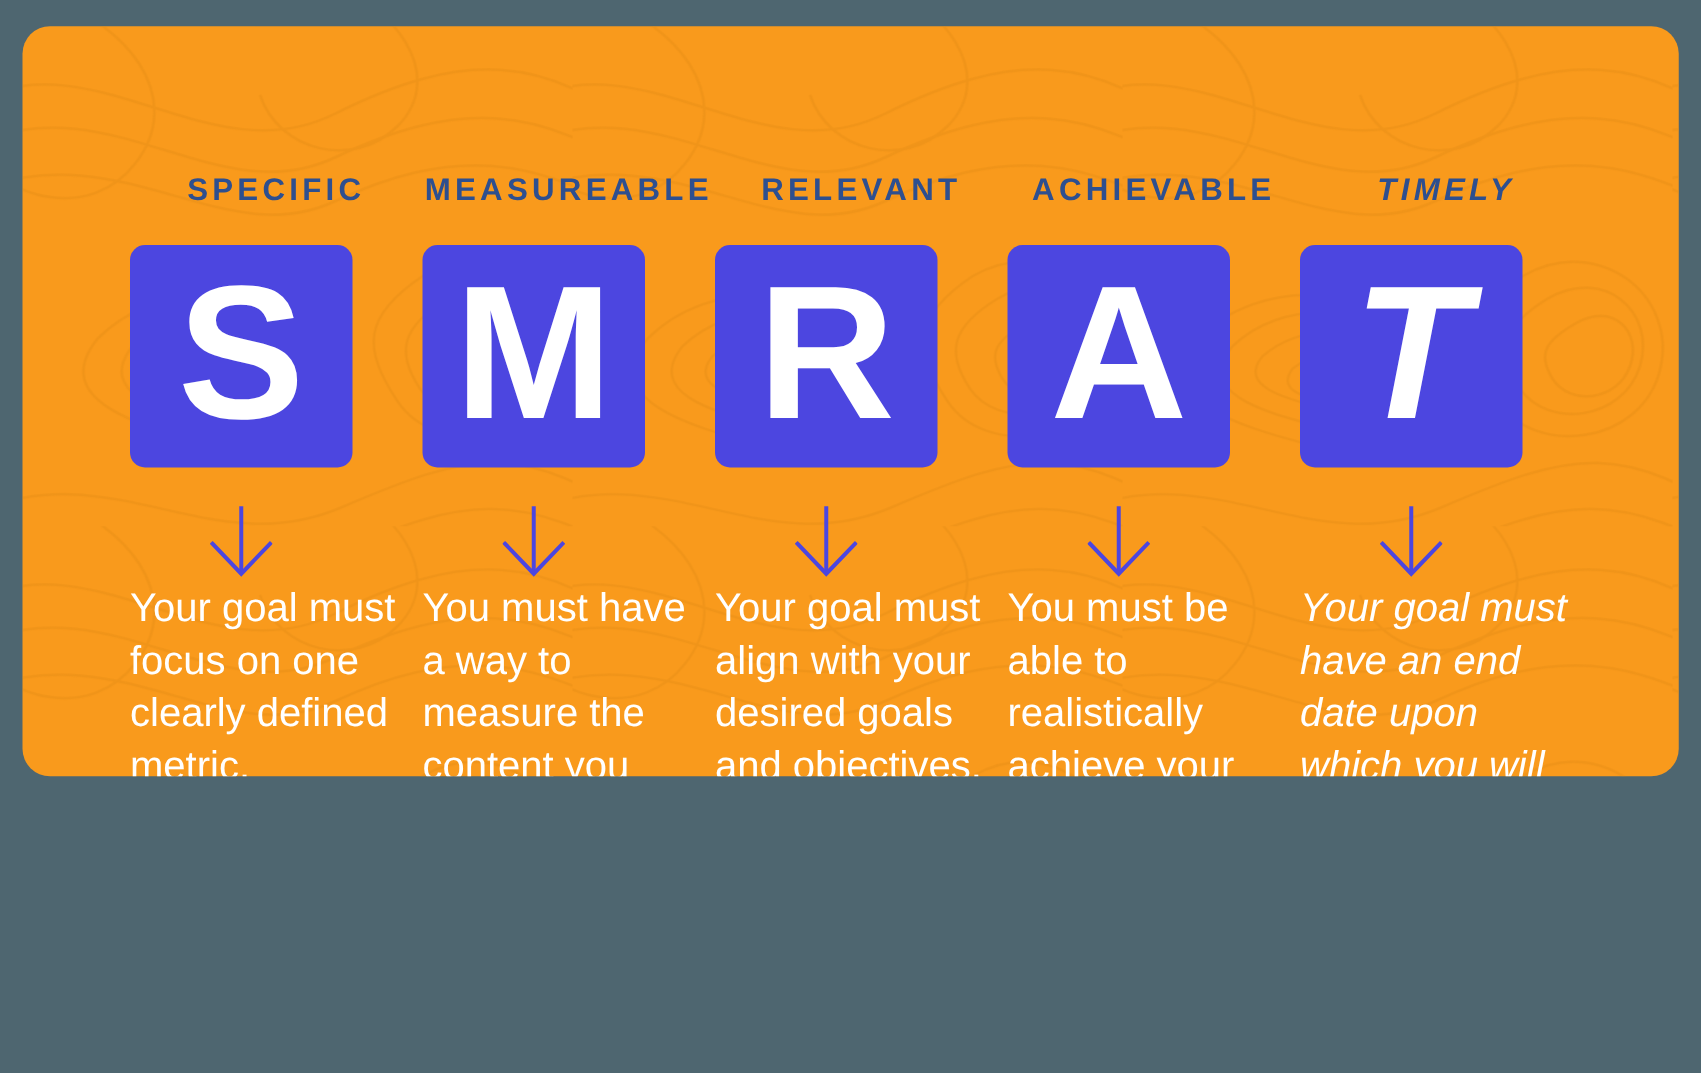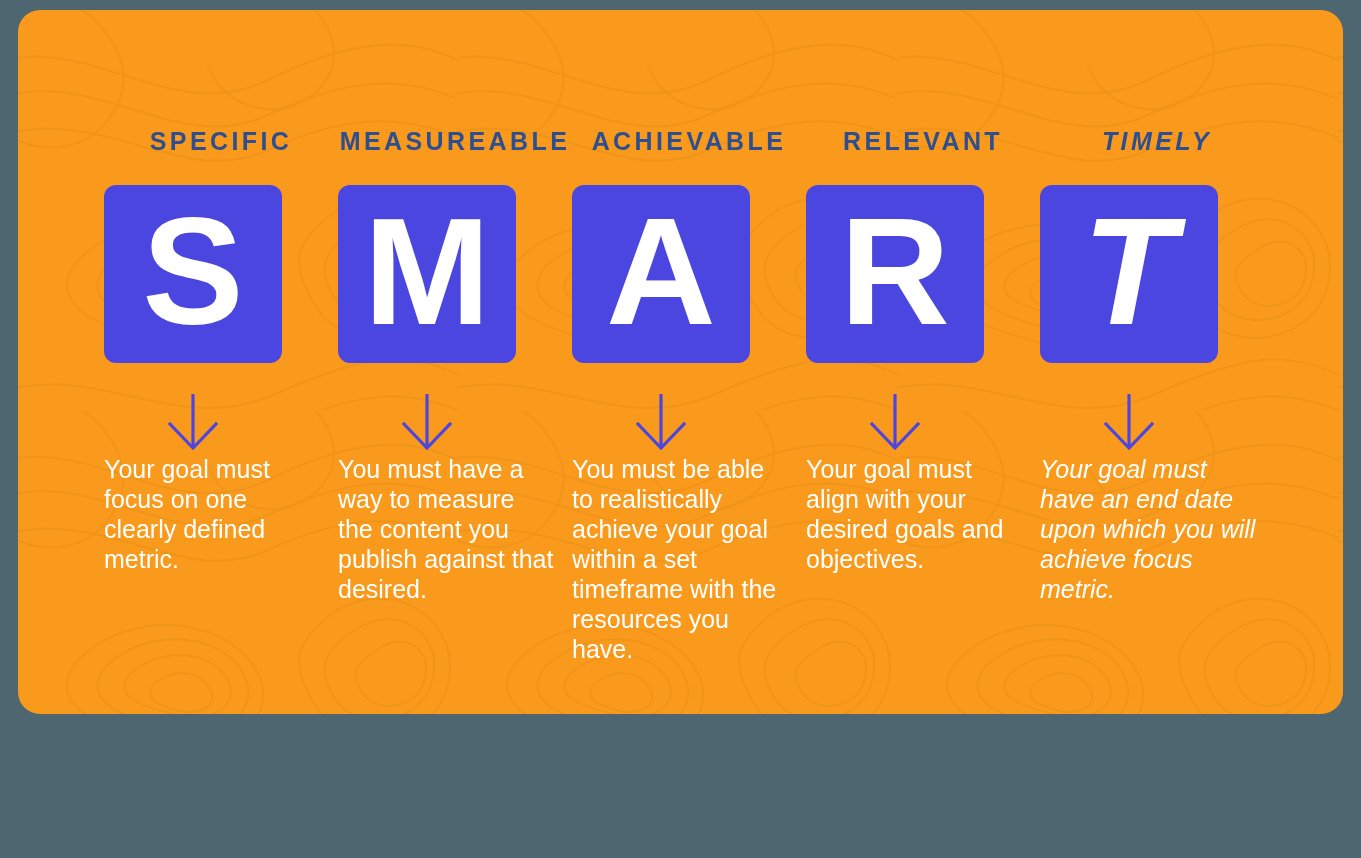--- a/index.html
+++ b/index.html
@@ -7,22 +7,22 @@
     width:1361px;height:858px;
     background:#4e6670;
     font-family:"Liberation Sans", sans-serif;
     overflow:hidden;
   }
   #stage{position:relative;width:1361px;height:858px;}
 
   
   #card{
     position:absolute;
-    left:18px;top:10px;
-    width:1325px;height:704px;
+    left:18px;top:21px;
+    width:1325px;height:600px;
     background:#f99a1c;
     border-radius:22px;
     overflow:hidden;
   }
   #texture{
     position:absolute;inset:0;
     opacity:.35;
     pointer-events:none;
   }
 
@@ -75,22 +75,22 @@
     position:absolute;
     top:382px;left:64px;
     width:50px;height:60px;
   }
 
   .col-body{
     position:absolute;
     top:444px;left:0;
     width:218px;
     color:#ffffff;
-    font-size:25px;
-    line-height:30px;
+    font-size:32px;
+    line-height:42px;
     white-space:pre-line;
   }
 
   
   .col.c0{flex:0 0 234px;}
   .col.c1{flex:0 0 234px;}
   .col.c2{flex:0 0 234px;}
   .col.c3{flex:0 0 234px;}
   .col.c4{flex:0 0 234px;font-style:italic;}
 
@@ -162,42 +162,42 @@
         <div class="tile">
           <span class="tile-letter">M</span>
         </div>
         <svg class="arrow" viewBox="0 0 50 60" aria-hidden="true">
           <path d="M25 2 L25 55" stroke="#4c46e0" stroke-width="3.2" fill="none"></path>
           <path d="M2 32 L25 56 L48 32" stroke="#4c46e0" stroke-width="3.2" fill="none" stroke-linecap="square"></path>
         </svg>
         <div class="col-body">You must have a way to measure the content you publish against that desired.</div>
       </div>
 
+      <div class="col c3">
+        <div class="col-head">RELEVANT</div>
+        <div class="tile">
+          <span class="tile-letter">R</span>
+        </div>
+        <svg class="arrow" viewBox="0 0 50 60" aria-hidden="true">
+          <path d="M25 2 L25 55" stroke="#4c46e0" stroke-width="3.2" fill="none"></path>
+          <path d="M2 32 L25 56 L48 32" stroke="#4c46e0" stroke-width="3.2" fill="none" stroke-linecap="square"></path>
+        </svg>
+        <div class="col-body">Your goal must align with your desired goals and objectives.</div>
+      </div>
+
       <div class="col c2">
         <div class="col-head">ACHIEVABLE</div>
         <div class="tile">
           <span class="tile-letter">A</span>
         </div>
         <svg class="arrow" viewBox="0 0 50 60" aria-hidden="true">
           <path d="M25 2 L25 55" stroke="#4c46e0" stroke-width="3.2" fill="none"></path>
           <path d="M2 32 L25 56 L48 32" stroke="#4c46e0" stroke-width="3.2" fill="none" stroke-linecap="square"></path>
         </svg>
         <div class="col-body">You must be able to realistically achieve your goal within a set timeframe with the resources you have.</div>
-      </div>
-
-      <div class="col c3">
-        <div class="col-head">RELEVANT</div>
-        <div class="tile">
-          <span class="tile-letter">R</span>
-        </div>
-        <svg class="arrow" viewBox="0 0 50 60" aria-hidden="true">
-          <path d="M25 2 L25 55" stroke="#4c46e0" stroke-width="3.2" fill="none"></path>
-          <path d="M2 32 L25 56 L48 32" stroke="#4c46e0" stroke-width="3.2" fill="none" stroke-linecap="square"></path>
-        </svg>
-        <div class="col-body">Your goal must align with your desired goals and objectives.</div>
       </div>
 
       <div class="col c4">
         <div class="col-head">TIMELY</div>
         <div class="tile">
           <span class="tile-letter">T</span>
         </div>
         <svg class="arrow" viewBox="0 0 50 60" aria-hidden="true">
           <path d="M25 2 L25 55" stroke="#4c46e0" stroke-width="3.2" fill="none"></path>
           <path d="M2 32 L25 56 L48 32" stroke="#4c46e0" stroke-width="3.2" fill="none" stroke-linecap="square"></path>

